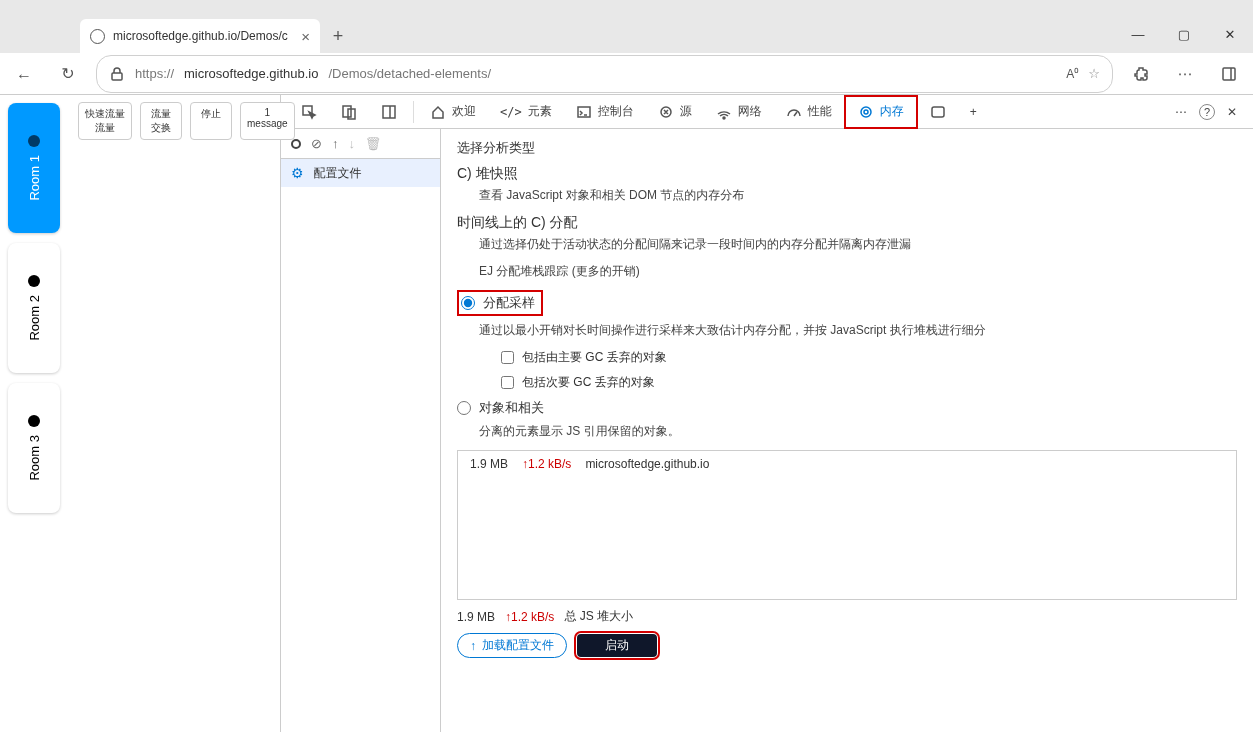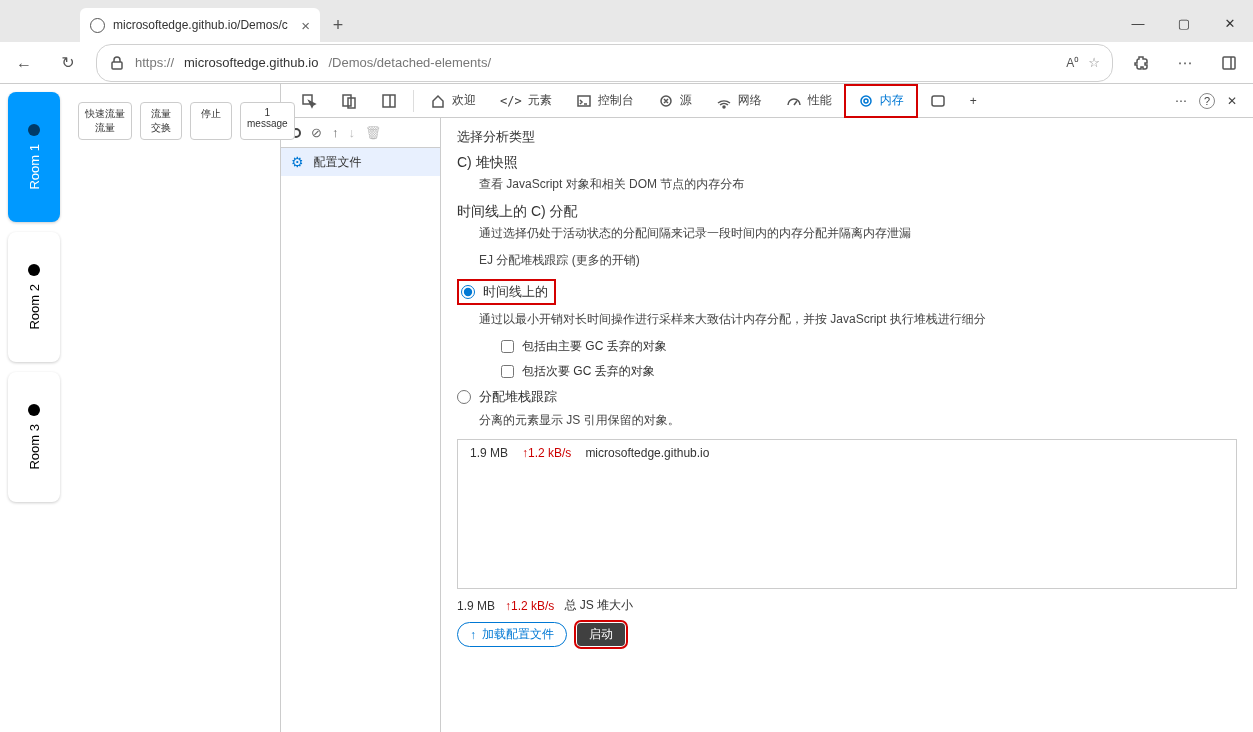--- a/index.html
+++ b/index.html
@@ -1,19 +1,19 @@
 <!DOCTYPE html>
 <html><head>
 <meta charset="utf-8">
 <style>
 * { margin: 0; padding: 0; box-sizing: border-box; font-family: "Segoe UI", Arial, sans-serif; }
 body { background: #f2f2f2; width: 1253px; height: 732px; overflow: hidden; position: relative; }
 
 
-.titlebar { height: 42px; background: #e8e8e8; display: flex; align-items: flex-end; padding-left: 80px; }
+.titlebar { height: 53px; background: #e8e8e8; display: flex; align-items: flex-end; padding-left: 80px; }
 .tab { background: #fff; height: 34px; border-radius: 6px 6px 0 0; padding: 0 10px; display: flex; align-items: center; gap: 8px; font-size: 12px; color: #333; min-width: 240px; }
 .tab .globe { width: 15px; height: 15px; border: 1px solid #555; border-radius: 50%; position: relative; }
 .tab .closex { margin-left: auto; font-size: 15px; color: #666; cursor: pointer; }
 .newtab { width: 36px; height: 34px; display: flex; align-items: center; justify-content: center; font-size: 18px; color: #555; }
 .winctrls { margin-left: auto; display: flex; gap: 0; }
 .winctrls div { width: 46px; height: 38px; display: flex; align-items: center; justify-content: center; font-size: 13px; color: #333; }
 
 
 .toolbar { height: 42px; background: #fff; border-bottom: 1px solid #ccc; display: flex; align-items: center; padding: 0 8px; gap: 12px; }
 .navbtn { width: 32px; height: 32px; display: flex; align-items: center; justify-content: center; font-size: 16px; color: #555; }
@@ -61,21 +61,21 @@
 .radio-row { display: flex; align-items: center; gap: 8px; margin: 6px 0; }
 .radio-row input[type=radio] { width: 14px; height: 14px; accent-color: #0078d4; }
 .highlight { border: 2px solid #d40000; padding: 2px 6px 2px 2px; display: inline-flex; align-items: center; gap: 8px; }
 .checkbox-row { margin-left: 44px; display: flex; align-items: center; gap: 8px; font-size: 12px; margin-bottom: 8px; }
 .section-label { font-size: 13px; }
 .vm-box { border: 1px solid #ccc; margin-top: 8px; height: 150px; }
 .vm-row { padding: 6px 12px; font-size: 12px; display: flex; gap: 14px; align-items: center; }
 .red { color: #c00; }
 .footer { padding: 8px 0; display: flex; align-items: center; gap: 10px; font-size: 12px; }
 .btn-outline { border: 1px solid #0078d4; color: #0078d4; border-radius: 14px; padding: 3px 12px; background: #fff; display: inline-flex; align-items: center; gap: 6px; font-size: 12px; }
-.btn-primary { background: #404040; color: #fff; border-radius: 4px; padding: 3px 12px; font-size: 12px; }
+.btn-primary { background: #0f172a; color: #fff; border-radius: 4px; padding: 3px 28px; font-size: 12px; }
 .btn-primary.hl { outline: 2px solid #d40000; outline-offset: 1px; }
 
 svg { display: block; }
 .ico { width: 16px; height: 16px; stroke: #555; fill: none; stroke-width: 1.5; }
 </style>
 </head>
 <body>
 
 <div class="titlebar">
   <div class="tab">
@@ -234,36 +234,36 @@
         <div class="opt-title">C) 堆快照</div>
         <div class="opt-desc">查看 JavaScript 对象和相关 DOM 节点的内存分布</div>
 
         <div class="opt-title">时间线上的 C) 分配</div>
         <div class="opt-desc">通过选择仍处于活动状态的分配间隔来记录一段时间内的内存分配并隔离内存泄漏</div>
         <div class="opt-desc">EJ 分配堆栈跟踪 (更多的开销)</div>
 
         <div class="radio-row">
           <span class="highlight">
             <input type="radio" checked="" style="">
-            <span class="section-label">时间线上的</span>
+            <span class="section-label">分配采样</span>
           </span>
         </div>
         <div class="opt-desc">通过以最小开销对长时间操作进行采样来大致估计内存分配，并按 JavaScript 执行堆栈进行细分</div>
         <div class="checkbox-row">
             <input type="checkbox" style="">
             <span>包括由主要 GC 丢弃的对象</span>
           </div>
         <div class="checkbox-row">
             <input type="checkbox" style="">
             <span>包括次要 GC 丢弃的对象</span>
           </div>
 
         <div class="radio-row">
           <input type="radio" style="">
-          <span class="section-label">分配堆栈跟踪</span>
+          <span class="section-label">对象和相关</span>
         </div>
         <div class="opt-desc">分离的元素显示 JS 引用保留的对象。</div>
 
         <div class="vm-box">
           <div class="vm-row">
             <span>1.9 MB</span>
             <span class="red">↑1.2 kB/s</span>
             <span>microsoftedge.github.io</span>
           </div>
         </div>

